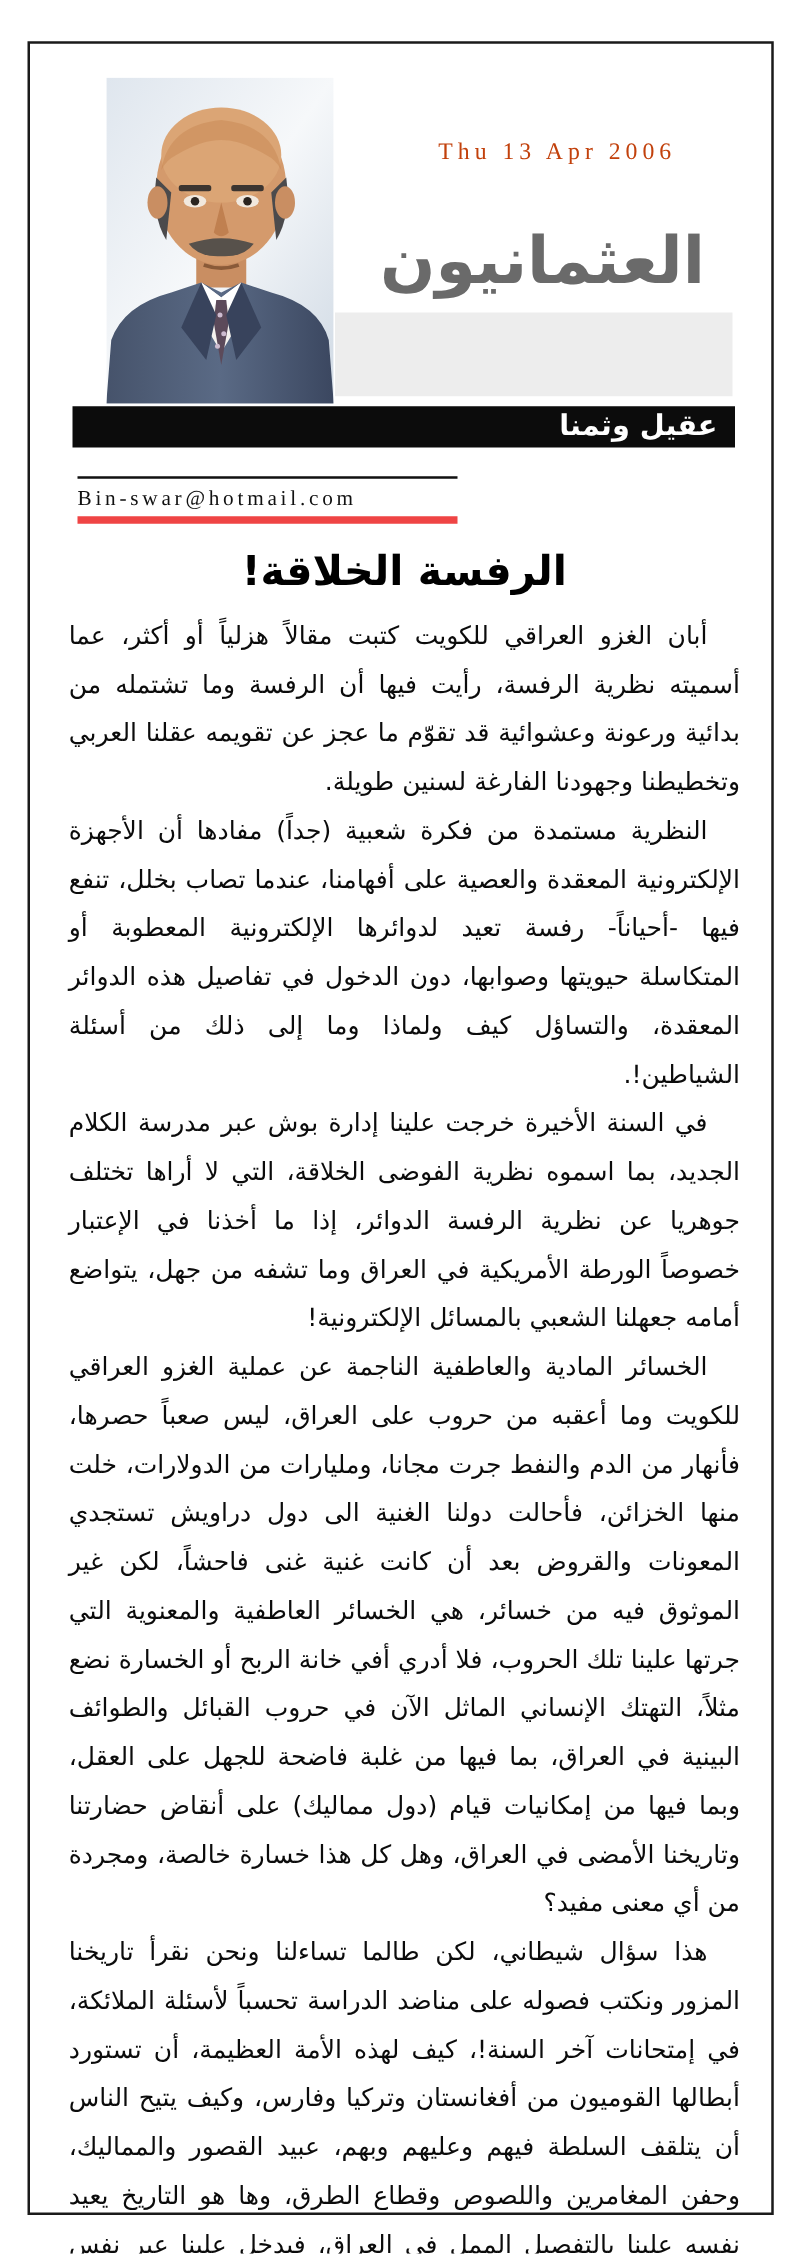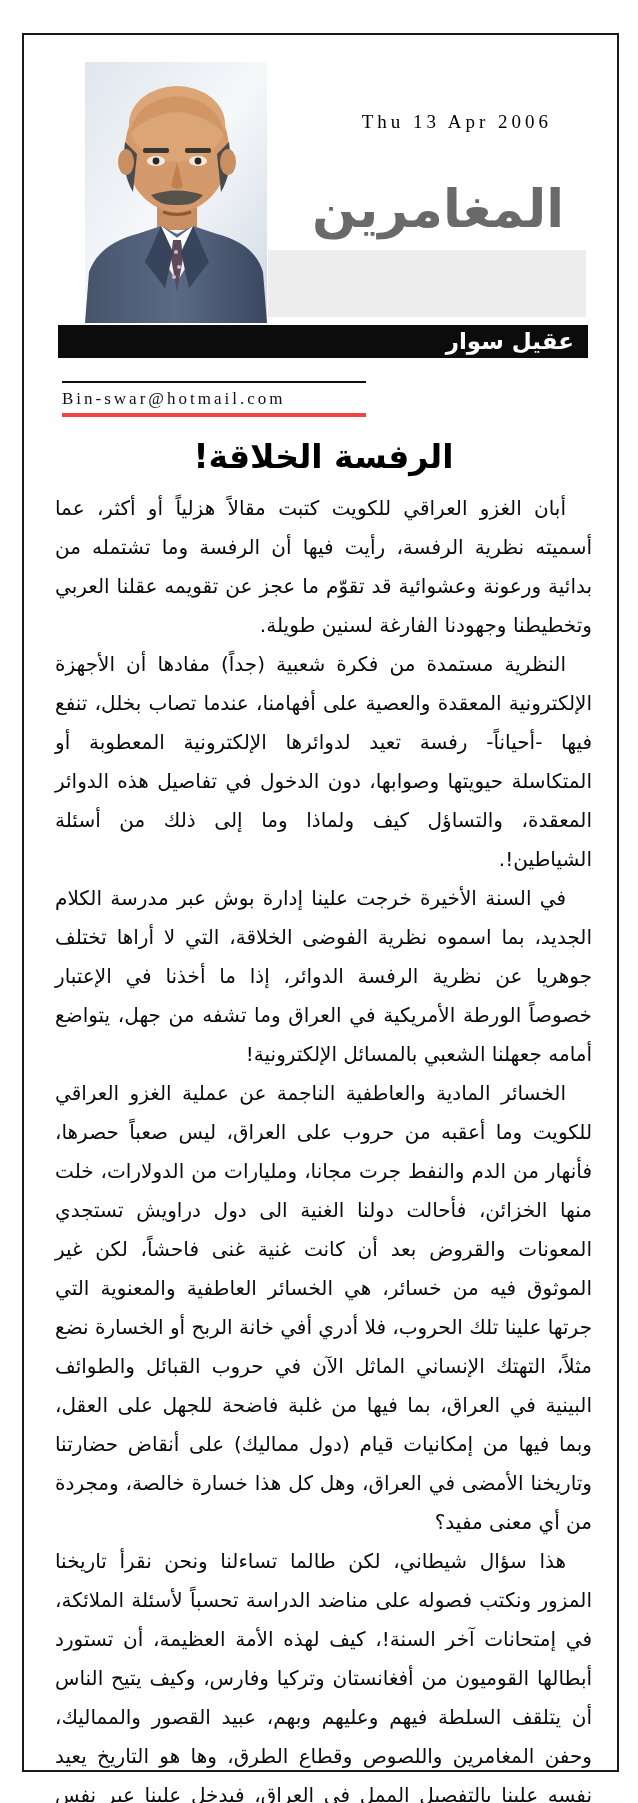--- a/index.html
+++ b/index.html
@@ -11,43 +11,43 @@
   .frame {
     position:absolute; left:22px; top:33px; width:597px; height:1739px;
     border:2px solid #1a1a1a; background:#ffffff;
   }
   .photo {
     position:absolute; left:61px; top:27px; width:182px; height:261px;
     overflow:hidden;
   }
   .photo svg { display:block; }
   .date {
-    position:absolute; top:76px; right:65px;
+    position:absolute; top:76px; right:76px;
     font-family:"Liberation Serif", serif;
-    font-size:19px; letter-spacing:4px; color:#000000; white-space:nowrap;
+    font-size:19px; letter-spacing:4px; color:#c2410c; white-space:nowrap;
   }
   .hawajis {
     position:absolute; top:148px; right:53px;
     font-family:"DejaVu Sans", sans-serif;
     font-weight:bold; font-size:52px; line-height:1.0; color:#6a6a6a;
     direction:rtl; white-space:nowrap;
   }
   .grayband {
     position:absolute; left:244px; top:215px; width:318px; height:67px;
     background:#ededed;
   }
   .authorbar {
     position:absolute; left:34px; top:290px; width:530px; height:33px;
     background:#0c0c0c; color:#ffffff; direction:rtl;
     font-weight:bold; font-size:23px; line-height:33px;
     padding-right:14px; white-space:nowrap;
   }
   .emailblock {
     position:absolute; left:38px; top:346px; width:304px;
-    border-top:2px solid #111; border-bottom:4px solid #ef4444;
+    border-top:2px solid #111; border-bottom:6px solid #ef4444;
     padding:6px 0 4px 0; text-align:left;
   }
   .emailblock a {
     font-family:"Liberation Serif", serif; font-size:17px;
     letter-spacing:3px; color:#111; text-decoration:none; white-space:nowrap;
   }
   .article {
     position:absolute; left:31px; top:402px; width:537px;
     direction:rtl; color:#0b0b0b;
   }
@@ -120,26 +120,26 @@
         <circle cx="94" cy="205" r="2" fill="#cdbcd0"></circle>
         <circle cx="89" cy="215" r="2" fill="#cdbcd0"></circle>
 
         <path d="M76 164 L60 200 L80 226 L88 190 Z" fill="#38435c"></path>
         <path d="M108 164 L124 200 L104 226 L96 190 Z" fill="#38435c"></path>
       </svg>
     </div>
 
     <div class="date">Thu 13 Apr 2006</div>
 
-    <div class="hawajis">المغامرين</div>
+    <div class="hawajis">العثمانيون</div>
 
     <div class="grayband"></div>
 
     <div class="authorbar">
-      <span>عقيل سوار</span>
+      <span>عقيل وثمنا</span>
     </div>
 
     <div class="emailblock">
       <a href="#">Bin-swar@hotmail.com</a>
     </div>
 
     <div class="article">
       <h1>الرفسة الخلاقة!</h1>
       <p>أبان الغزو العراقي للكويت كتبت مقالاً هزلياً أو أكثر، عما أسميته نظرية الرفسة، رأيت فيها أن الرفسة وما تشتمله من بدائية ورعونة وعشوائية قد تقوّم ما عجز عن تقويمه عقلنا العربي وتخطيطنا وجهودنا الفارغة لسنين طويلة.</p>
       <p>النظرية مستمدة من فكرة شعبية (جداً) مفادها أن الأجهزة الإلكترونية المعقدة والعصية على أفهامنا، عندما تصاب بخلل، تنفع فيها -أحياناً- رفسة تعيد لدوائرها الإلكترونية المعطوبة أو المتكاسلة حيويتها وصوابها، دون الدخول في تفاصيل هذه الدوائر المعقدة، والتساؤل كيف ولماذا وما إلى ذلك من أسئلة الشياطين!.</p>

